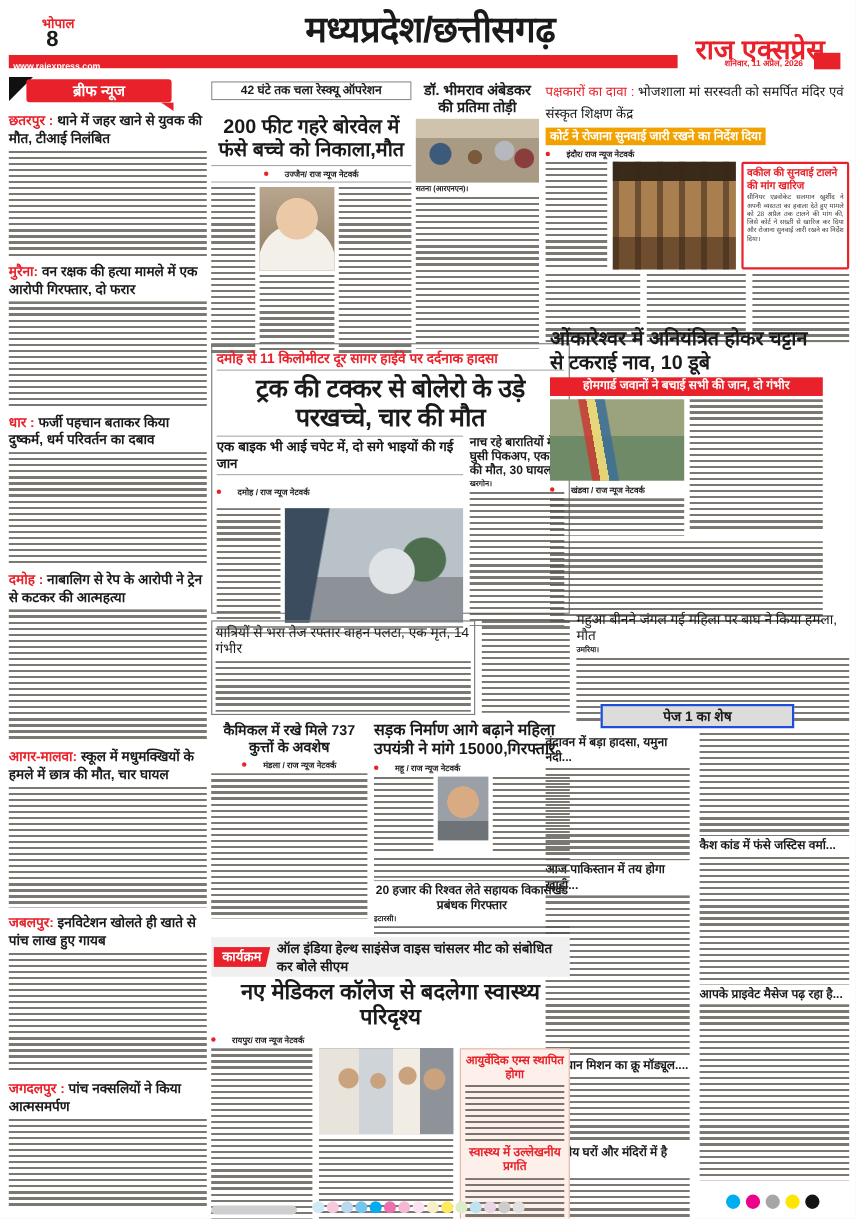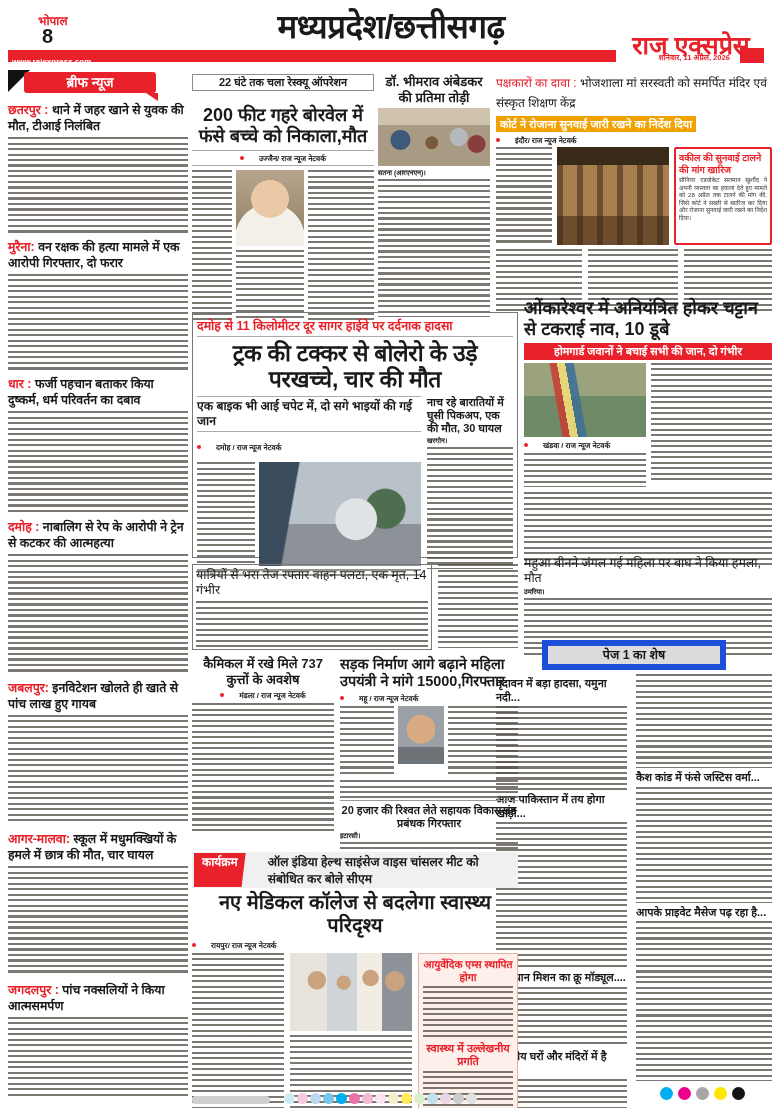--- a/index.html
+++ b/index.html
@@ -63,35 +63,35 @@
     </div>
     <div class="bitem">
       <div class="bhead"><span class="bloc">धार :</span> <span>फर्जी पहचान बताकर किया दुष्कर्म, धर्म परिवर्तन का दबाव</span></div>
       <div class="gk" style="height:102px;margin-top:3px"></div>
     </div>
     <div class="bitem">
       <div class="bhead"><span class="bloc">दमोह :</span> <span>नाबालिग से रेप के आरोपी ने ट्रेन से कटकर की आत्महत्या</span></div>
       <div class="gk" style="height:120px;margin-top:3px"></div>
     </div>
     <div class="bitem">
+      <div class="bhead"><span class="bloc">आगर-मालवा:</span> <span>स्कूल में मधुमक्खियों के हमले में छात्र की मौत, चार घायल</span></div>
+      <div class="gk" style="height:110px;margin-top:3px"></div>
+    </div>
+    <div class="bitem">
       <div class="bhead"><span class="bloc">जबलपुर:</span> <span>इनविटेशन खोलते ही खाते से पांच लाख हुए गायब</span></div>
       <div class="gk" style="height:110px;margin-top:3px"></div>
     </div>
     <div class="bitem">
-      <div class="bhead"><span class="bloc">आगर-मालवा:</span> <span>स्कूल में मधुमक्खियों के हमले में छात्र की मौत, चार घायल</span></div>
-      <div class="gk" style="height:110px;margin-top:3px"></div>
-    </div>
-    <div class="bitem">
       <div class="bhead"><span class="bloc">जगदलपुर :</span> <span>पांच नक्सलियों ने किया आत्मसमर्पण</span></div>
       <div class="gk" style="height:80px;margin-top:3px"></div>
     </div>
   </div>
 
   <div class="abs" style="left:192px;top:74px;width:182px">
-    <div class="kbox">22 घंटे तक चला रेस्क्यू ऑपरेशन</div>
+    <div class="kbox">42 घंटे तक चला रेस्क्यू ऑपरेशन</div>
     <div class="h-l" style="margin-top:14px">200 फीट गहरे बोरवेल में फंसे बच्चे को निकाला,मौत</div>
     <div class="rule" style="margin-top:3px"></div>
     <div class="byline" style="justify-content:center;margin:2px 0">
         <span class="b"></span>
         <span>उज्जैन/ राज न्यूज नेटवर्क</span>
       </div>
     <div class="rule" style="margin-bottom:4px"></div>
     <div style="display:flex;gap:4px">
       <div class="gk" style="width:40px;height:152px"></div>
       <div style="width:68px">
@@ -168,21 +168,21 @@
       </div>
     </div>
   </div>
 
   <div class="abs" style="left:192px;top:564px;width:240px;height:86px;border:1px solid #777;padding:3px;box-sizing:border-box">
     <div class="h-s">यात्रियों से भरा तेज रफ्तार वाहन पलटा, एक मृत, 14 गंभीर</div>
     <div class="gk" style="height:46px;margin-top:3px"></div>
   </div>
   <div class="abs gk" style="left:438px;top:564px;width:80px;height:84px"></div>
 
-  <div class="abs" style="left:524px;top:298px;width:248px">
+  <div class="abs" style="left:500px;top:298px;width:248px">
     <div class="h-l" style="text-align:left">ओंकारेश्वर में अनियंत्रित होकर चट्टान से टकराई नाव, 10 डूबे</div>
     <div class="strip-red" style="margin:3px 0">होमगार्ड जवानों ने बचाई सभी की जान, दो गंभीर</div>
     <div style="display:flex;gap:5px">
       <div style="width:122px">
         <div class="photo" style="width:122px;height:74px;background:
           linear-gradient(80deg, rgba(0,0,0,0) 0 28%, rgba(200,60,50,.85) 29% 34%, rgba(240,220,120,.9) 34% 40%, rgba(60,110,150,.85) 40% 46%, rgba(0,0,0,0) 47%),
           linear-gradient(#9aa37e 0 45%, #6f8a67 45% 100%)"></div>
         <div class="byline" style="margin-top:3px">
             <span class="b"></span>
             <span>खंडवा / राज न्यूज नेटवर्क</span>
@@ -194,21 +194,21 @@
     <div class="gk" style="height:74px;margin-top:5px"></div>
   </div>
 
   <div class="abs" style="left:524px;top:556px;width:248px">
     <div class="h-s">महुआ बीनने जंगल गई महिला पर बाघ ने किया हमला, मौत</div>
     <span class="dl" style="margin-top:2px">उमरिया।</span>
     <div class="gk" style="height:60px;margin-top:2px"></div>
   </div>
 
   <div class="abs" style="left:496px;top:640px;width:276px">
-    <div style="width:172px;margin:0 auto;background:#dcdcdc;border:6px solid #1d4ed8;text-align:center;font-weight:800;font-size:12.5px;line-height:18px">पेज 1 का शेष</div>
+    <div style="width:172px;margin:0 auto;background:#dcdcdc;border:2px solid #1d4ed8;text-align:center;font-weight:800;font-size:12.5px;line-height:18px">पेज 1 का शेष</div>
     <div style="display:flex;gap:9px;margin-top:4px">
       <div style="width:131px">
         <div class="p1h">वृंदावन में बड़ा हादसा, यमुना नदी...</div>
         <div class="gk" style="height:84px"></div>
         <div class="p1h">आज पाकिस्तान में तय होगा खाड़ी...</div>
         <div class="gk" style="height:146px"></div>
         <div class="p1h">गगनयान मिशन का क्रू मॉड्यूल....</div>
         <div class="gk" style="height:60px"></div>
         <div class="p1h">भारतीय घरों और मंदिरों में है 50...</div>
         <div class="gk" style="height:42px"></div>
@@ -248,21 +248,21 @@
     <div class="gk" style="height:18px;margin-top:4px"></div>
   </div>
 
   <div class="abs" style="left:340px;top:800px;width:178px;border-top:1px solid #999;padding-top:3px">
     <div class="h-xs" style="text-align:center">20 हजार की रिश्वत लेते सहायक विकासखंड प्रबंधक गिरफ्तार</div>
     <span class="dl" style="margin-top:2px">इटारसी।</span>
     <div class="gk" style="height:18px;margin-top:2px"></div>
   </div>
 
   <div class="abs" style="left:192px;top:852px;width:326px">
-    <div style="display:flex;gap:22px;background:#f0f0f0;padding:1px 2px">
+    <div style="display:flex;align-items:center;gap:6px;background:#f0f0f0;padding:1px 2px">
       <span style="background:var(--red);color:#fff;font-weight:800;font-size:12px;line-height:18px;padding:0 8px;clip-path:polygon(0 0,100% 0,92% 100%,0 100%)">कार्यक्रम</span>
       <span style="font-size:12.2px;font-weight:800">ऑल इंडिया हेल्थ साइंसेज वाइस चांसलर मीट को संबोधित कर बोले सीएम</span>
     </div>
     <div style="font-size:20px;line-height:23px;font-weight:800;text-align:center;margin-top:3px">नए मेडिकल कॉलेज से बदलेगा स्वास्थ्य परिदृश्य</div>
     <div class="byline" style="margin:3px 0">
         <span class="b"></span>
         <span>रायपुर/ राज न्यूज नेटवर्क</span>
       </div>
     <div style="display:flex;gap:6px">
       <div class="gk" style="width:92px;height:176px"></div>

